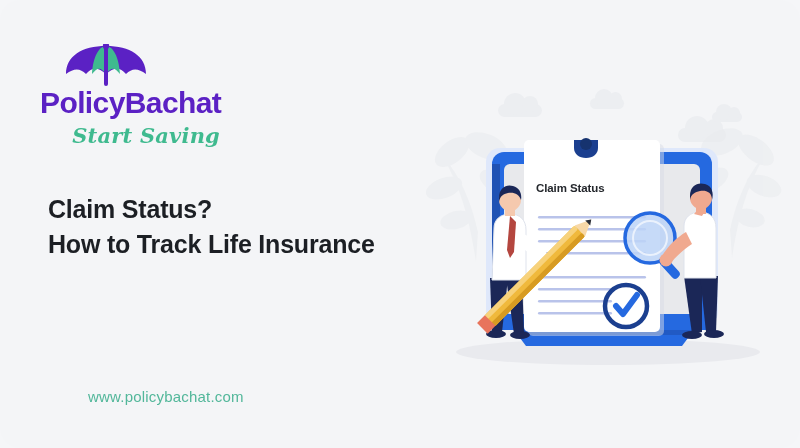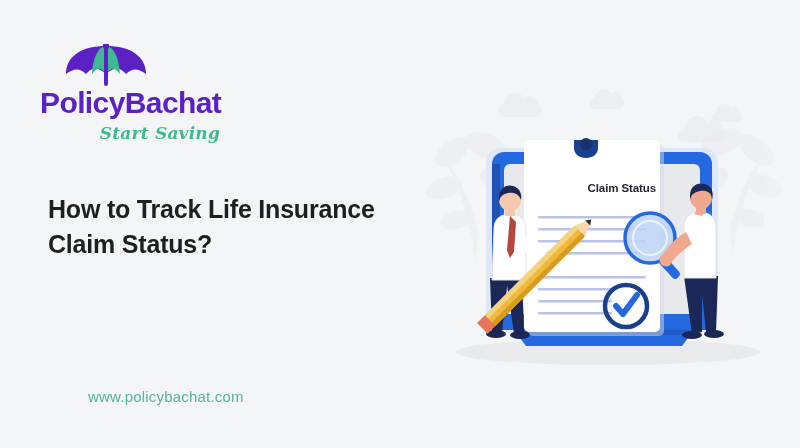--- a/index.html
+++ b/index.html
@@ -82,21 +82,21 @@
     font-weight: 700;
     color: #5b21c4;
     letter-spacing: -0.6px;
     line-height: 1;
     margin-top: -2px;
   }
   .logo-tagline {
     font-family: "DejaVu Serif", serif;
     font-style: italic;
     font-weight: 700;
-    font-size: 17px;
+    font-size: 21px;
     color: #3fba8f;
     text-align: right;
     width: 180px;
     margin-top: 5px;
     letter-spacing: 0.2px;
   }
 
   
   .headline {
     position: absolute;
@@ -128,21 +128,21 @@
     top: 120px;
     width: 330px;
     height: 270px;
   }
   .illu-svg { display: block; }
   .doc-title {
     position: absolute;
     left: 96px;
     top: 62px;
     width: 120px;
-    text-align: right;
+    text-align: left;
     font-size: 11.5px;
     font-weight: 700;
     color: #24272c;
     letter-spacing: -0.1px;
   }
 </style>
 </head>
 <body>
 
 <div class="slide">
@@ -187,22 +187,22 @@
         <rect x="42" y="2" width="4" height="40" rx="2" fill="#5b21c4"></rect>
 
         <circle cx="44" cy="2" r="3.2" fill="#5b21c4"></circle>
       </svg>
     </div>
     <div class="logo-word">PolicyBachat</div>
     <div class="logo-tagline">Start Saving</div>
   </div>
 
   <div class="headline">
+    <div>Claim Status?</div>
     <div>How to Track Life Insurance</div>
-    <div>Claim Status?</div>
   </div>
 
   <div class="site-url">www.policybachat.com</div>
 
   <div class="illustration">
     <svg class="illu-svg" width="330" height="270" viewBox="0 0 330 270">
 
       <ellipse cx="168" cy="232" rx="152" ry="13" fill="#e9eaee"></ellipse>
 
       <g>

